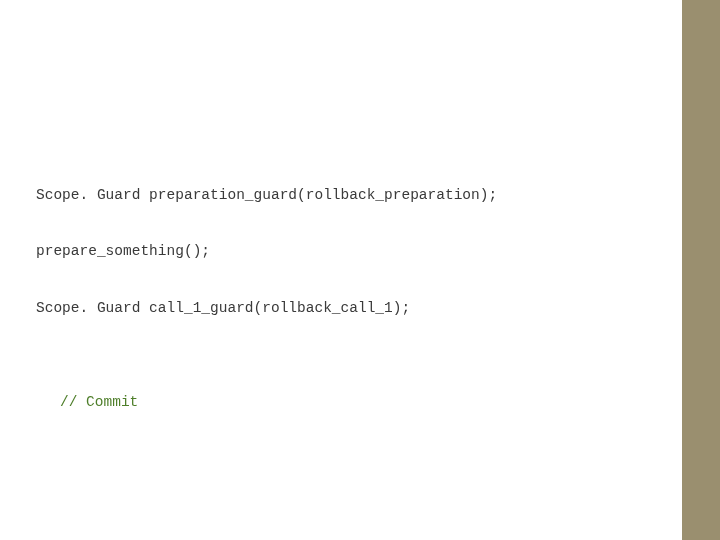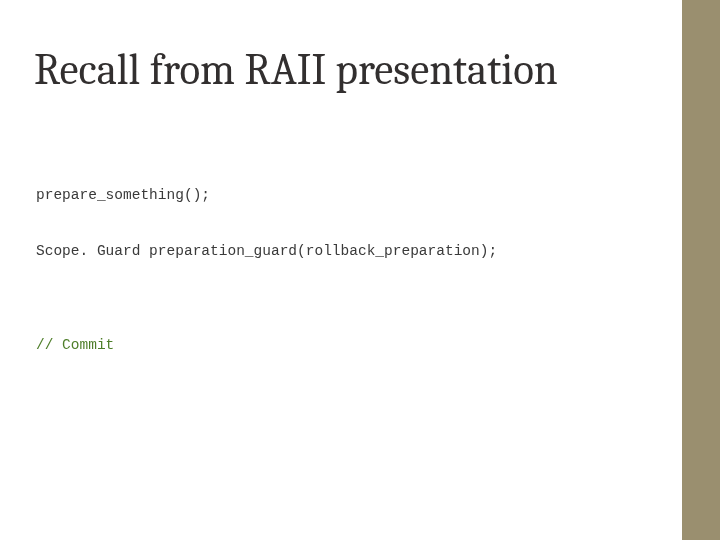--- a/index.html
+++ b/index.html
@@ -43,31 +43,32 @@
     font-size: 14.5px;
     color: #3a3a3a;
     line-height: 1.30;
     white-space: pre;
   }
   .code-line {
     display: block;
   }
   .comment {
     color: #4e7e2a;
+    margin-left: 24px;
   }
 </style>
 </head>
 <body>
 
 <div class="slide">
   <div class="sidebar"></div>
 
-  <div class="title">Recall from RAII presentation</div>
 
   <div class="code-block">
+    <span class="code-line">Scope. Guard preparation_guard(rollback_preparation);</span>
     <span class="code-line">prepare_something();</span>
-    <span class="code-line">Scope. Guard preparation_guard(rollback_preparation);</span>
+    <span class="code-line">Scope. Guard call_1_guard(rollback_call_1);</span>
     <span class="code-line"></span>
     <span class="code-line comment">// Commit</span>
     
     
   </div>
 </div>
 
 </body></html>

